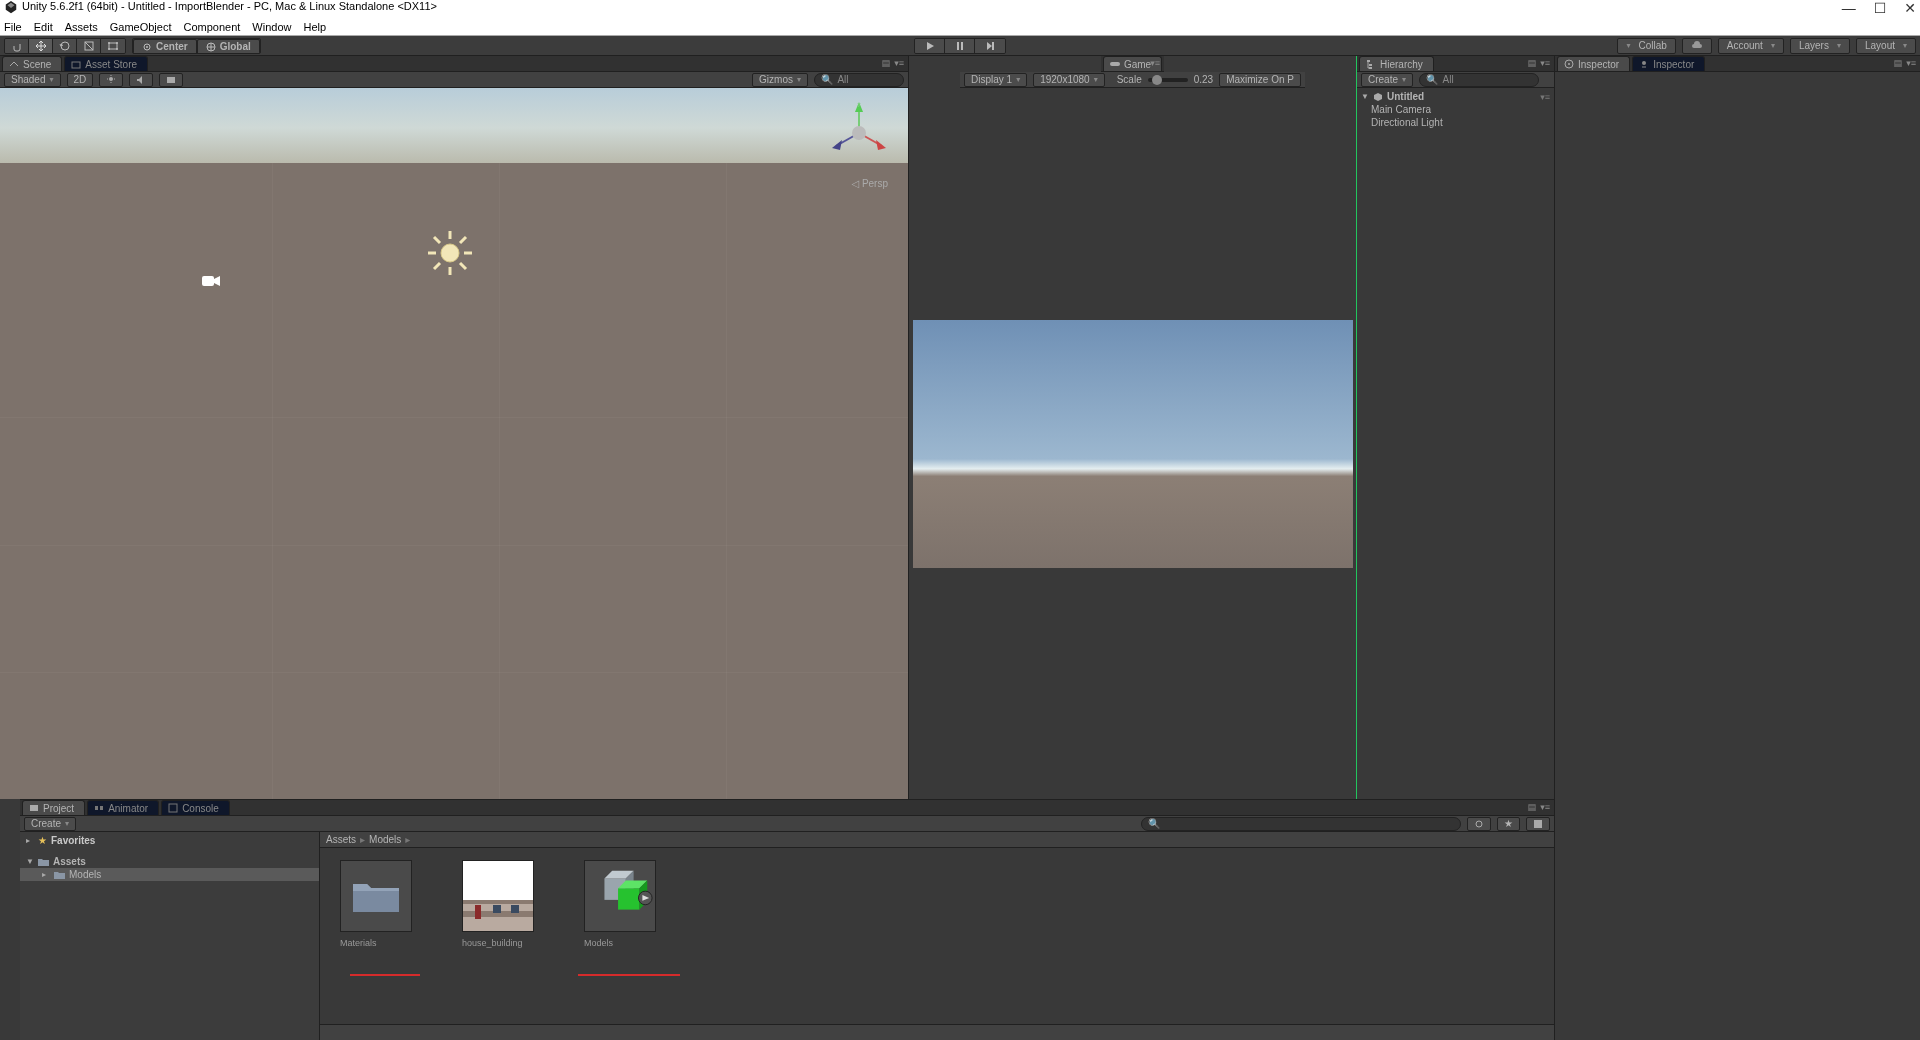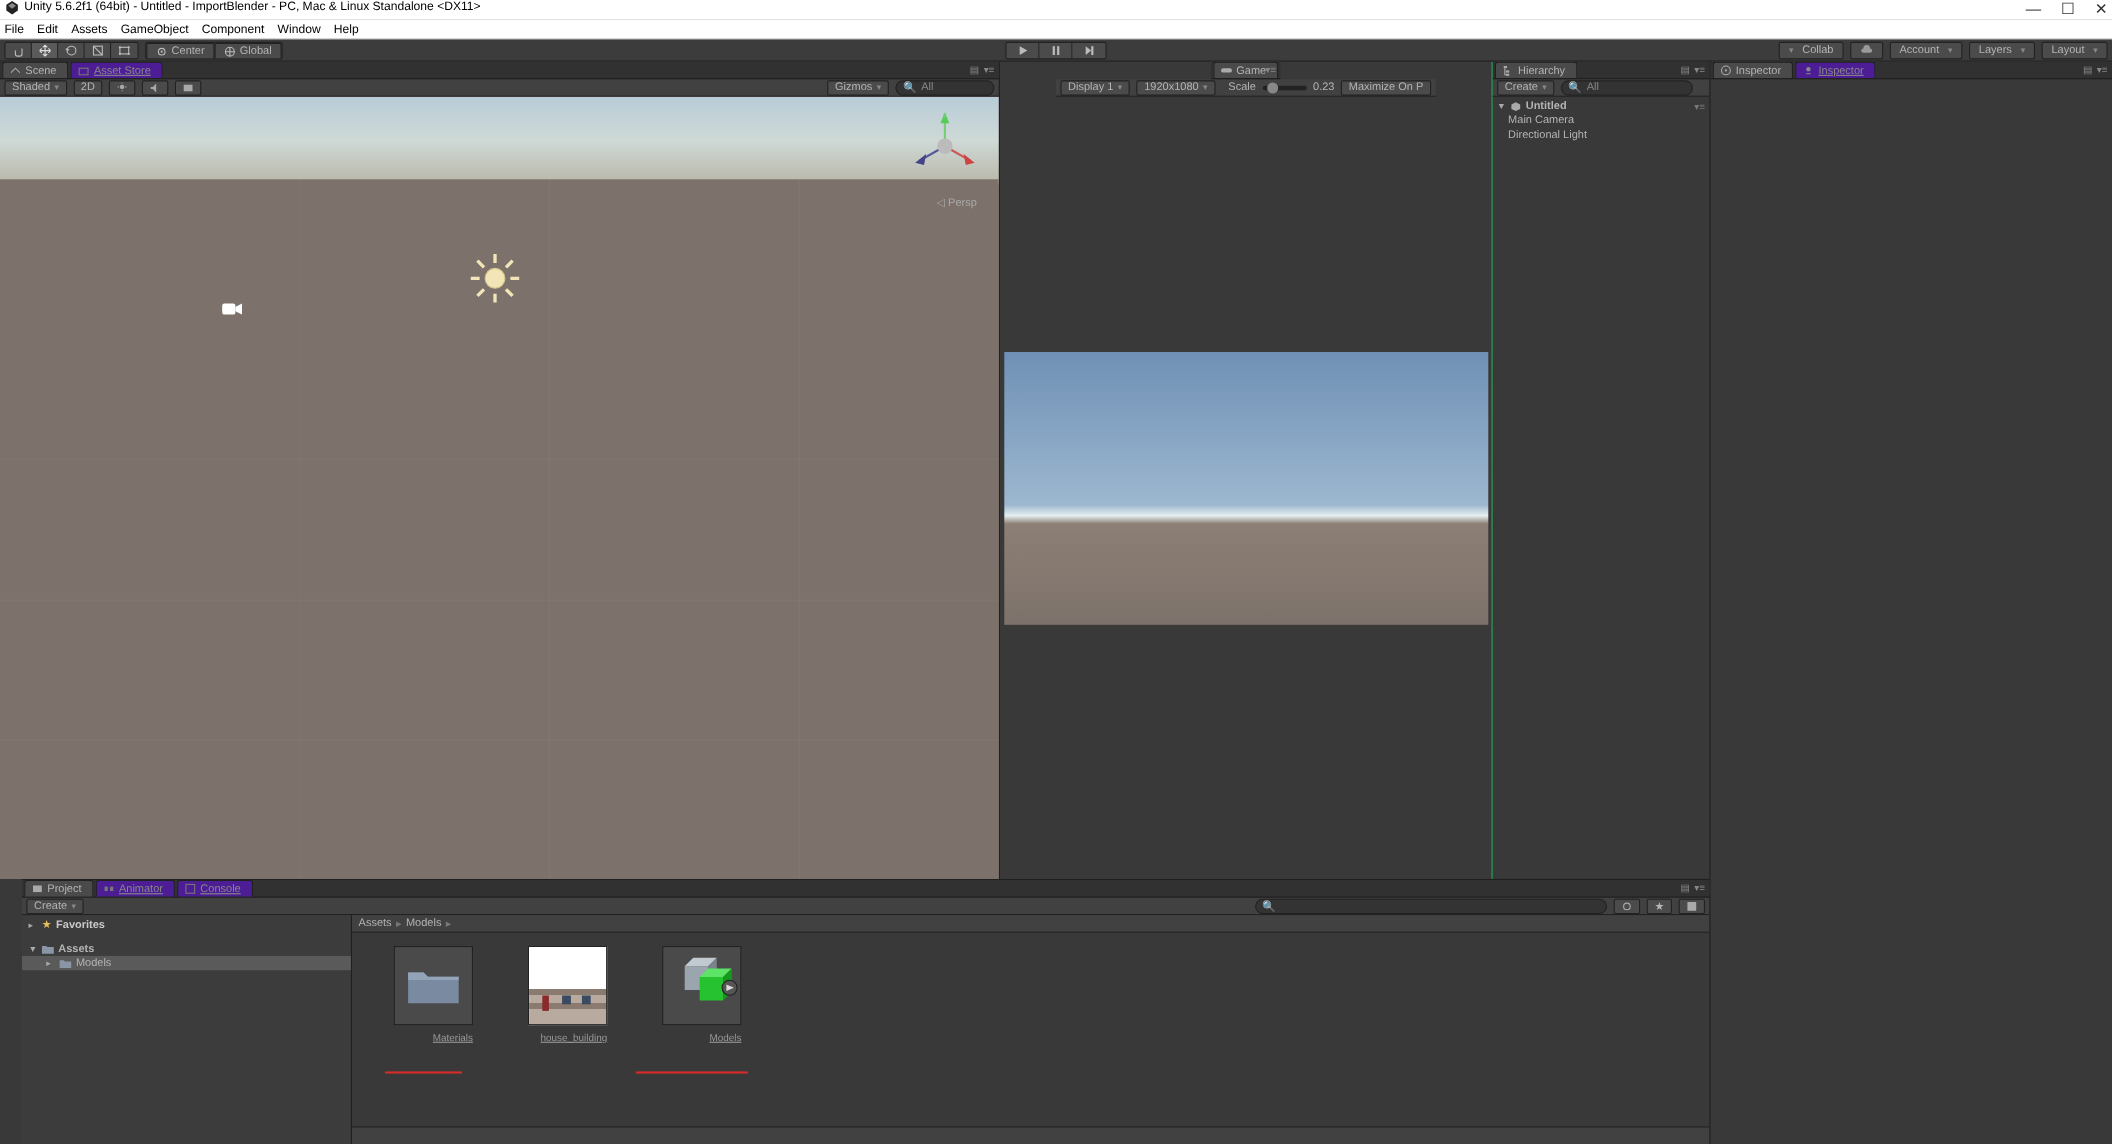--- a/index.html
+++ b/index.html
@@ -3,41 +3,41 @@
 <meta charset="utf-8">
 <style>
 * { margin:0; padding:0; box-sizing:border-box; font-family:"Segoe UI",Arial,sans-serif; user-select:none; }
 html,body { width:1920px; height:1040px; background:#393939; color:#b4b4b4; font-size:11px; overflow:hidden; }
 .titlebar { height:18px; background:#fff; color:#000; display:flex; align-items:flex-start; padding:0 4px; position:relative; }
 .titlebar .logo { width:14px; height:14px; margin-right:4px; }
 .titlebar .wbtns { position:absolute; right:4px; top:0; display:flex; gap:18px; font-size:14px; color:#333; }
 .menubar { height:18px; background:#fff; color:#000; display:flex; align-items:center; padding:0 4px; gap:12px; border-bottom:1px solid #aaa; }
 .menubar span { cursor:pointer; }
 .toolbar { height:20px; background:#3c3c3c; border-bottom:1px solid #202020; display:flex; align-items:center; padding:0 4px; position:relative; }
-.tool-group { display:flex; height:16px; border:1px solid #222; border-radius:2px; overflow:hidden; margin-right:6px; }
+.tool-group { display:flex; height:16px; border:1px solid #222; border-radius:2px; overflow:hidden; margin-right:6px;font-weight:bold; }
 .tool-btn { width:24px; height:100%; background:#4b4b4b; border-right:1px solid #222; display:flex; align-items:center; justify-content:center; cursor:pointer; }
 .tool-btn:last-child{border-right:none;}
 .tool-btn.active{background:#5a5a5a;}
 .pill { height:16px; padding:0 8px; background:#4b4b4b; border:1px solid #222; border-radius:2px; display:flex; align-items:center; gap:4px; cursor:pointer; font-size:10px; }
 .toolbar .playgrp{ position:absolute; left:50%; transform:translateX(-50%); display:flex; }
 .toolbar .rightgrp{ position:absolute; right:4px; display:flex; gap:6px; }
 .dd::after{content:"▾"; font-size:8px; margin-left:4px; color:#888;}
 .dd-left::before{content:"▾"; font-size:8px; margin-right:4px; color:#888;}
 
 .main { display:flex; height:calc(100% - 56px); }
 .leftcol { display:flex; flex-direction:column; flex:0 0 1356px; }
 .upper { display:flex; flex:0 0 743px; }
 .scenecol { display:flex; flex-direction:column; flex:0 0 908px; }
 .gamecol { display:flex; flex-direction:column; flex:0 0 448px; border-left:1px solid #202020;align-items:center; }
 .hiercol { display:flex; flex-direction:column; width:198px; border-left:1px solid #22c55e; }
 .insp { flex:1; border-left:1px solid #202020; background:#393939; display:flex; flex-direction:column; }
 
 .tabrow { height:16px; background:#313131; display:flex; align-items:flex-end; padding-left:2px; border-bottom:1px solid #202020; position:relative; }
 .tab { height:15px; padding:0 10px 0 6px; background:#4a4a4a; border:1px solid #202020; border-bottom:none; border-radius:3px 3px 0 0; display:flex; align-items:center; gap:4px; margin-right:2px; cursor:pointer; font-size:10px; }
-.tab.inactive{ background:#4c1d95; color:#888;text-decoration:underline; }
+.tab.inactive{ background:#0f172a; color:#888; }
 .tab-opts{ position:absolute; right:4px; top:2px; font-size:9px; color:#888; display:flex; gap:4px; }
 .subbar { height:16px; background:#414141; border-bottom:1px solid #202020; display:flex; align-items:center; padding:0 4px; gap:6px; font-size:10px; }
 .subbar .sep{flex:1;}
 .mini-btn{ padding:0 6px; height:14px; background:#4b4b4b; border:1px solid #222; border-radius:2px; display:flex; align-items:center; cursor:pointer; }
 
 .sceneview { flex:1; position:relative; background:#7d726b; overflow:hidden; }
 .sky { position:absolute; top:0; left:0; right:0; height:80px; background:linear-gradient(#b8cdd9,#cfd9d6,#b7b6a7); }
 .ground { position:absolute; top:75px; left:0; right:0; bottom:0; background:#7d726b; }
 .gridline{ position:absolute; background:rgba(255,255,255,0.04); }
 .gizmo { position:absolute; top:10px; right:14px; width:70px; height:70px; }
@@ -58,21 +58,21 @@
 .proj-tree{ width:300px; background:#3c3c3c; border-right:1px solid #202020; font-size:10px; padding:2px 0; }
 .prow{ padding:1px 4px 1px 6px; display:flex; align-items:center; gap:4px; cursor:pointer; }
 .prow.fav{ color:#c9c9c9; }
 .prow .indent1{width:12px;}
 .prow.sel{ background:#5a5a5a; }
 .star{ color:#e6c05a; }
 .proj-content{ flex:1; display:flex; flex-direction:column; }
 .crumb{ height:16px; background:#414141; border-bottom:1px solid #202020; padding:0 6px; display:flex; align-items:center; gap:4px; font-size:10px; }
 .crumb .ar{color:#777;}
 .assets-grid{ flex:1; background:#393939; padding:12px 20px; display:flex; gap:32px; align-items:flex-start; }
-.asset{ width:90px; display:flex; flex-direction:column; align-items:flex-end; gap:6px; font-size:9px; color:#999; cursor:pointer; position:relative;text-decoration:underline; }
+.asset{ width:90px; display:flex; flex-direction:column; align-items:flex-start; gap:6px; font-size:9px; color:#999; cursor:pointer; position:relative; }
 .thumb{ width:72px; height:72px; background:#4a4a4a; border:1px solid #222; display:flex; align-items:center; justify-content:center; position:relative; overflow:hidden; }
 .redline{ position:absolute; bottom:-28px; left:10px; right:10px; height:2px; background:#d52b2b; }
 .footer-bar{ height:16px; background:#414141; border-top:1px solid #202020; }
 
 .searchbox{ width:320px; height:14px; background:#333; border:1px solid #222; border-radius:7px; padding:0 6px; color:#888; font-size:10px; display:flex; align-items:center; }
 
 svg{display:block;}
 </style>
 </head>
 <body>

